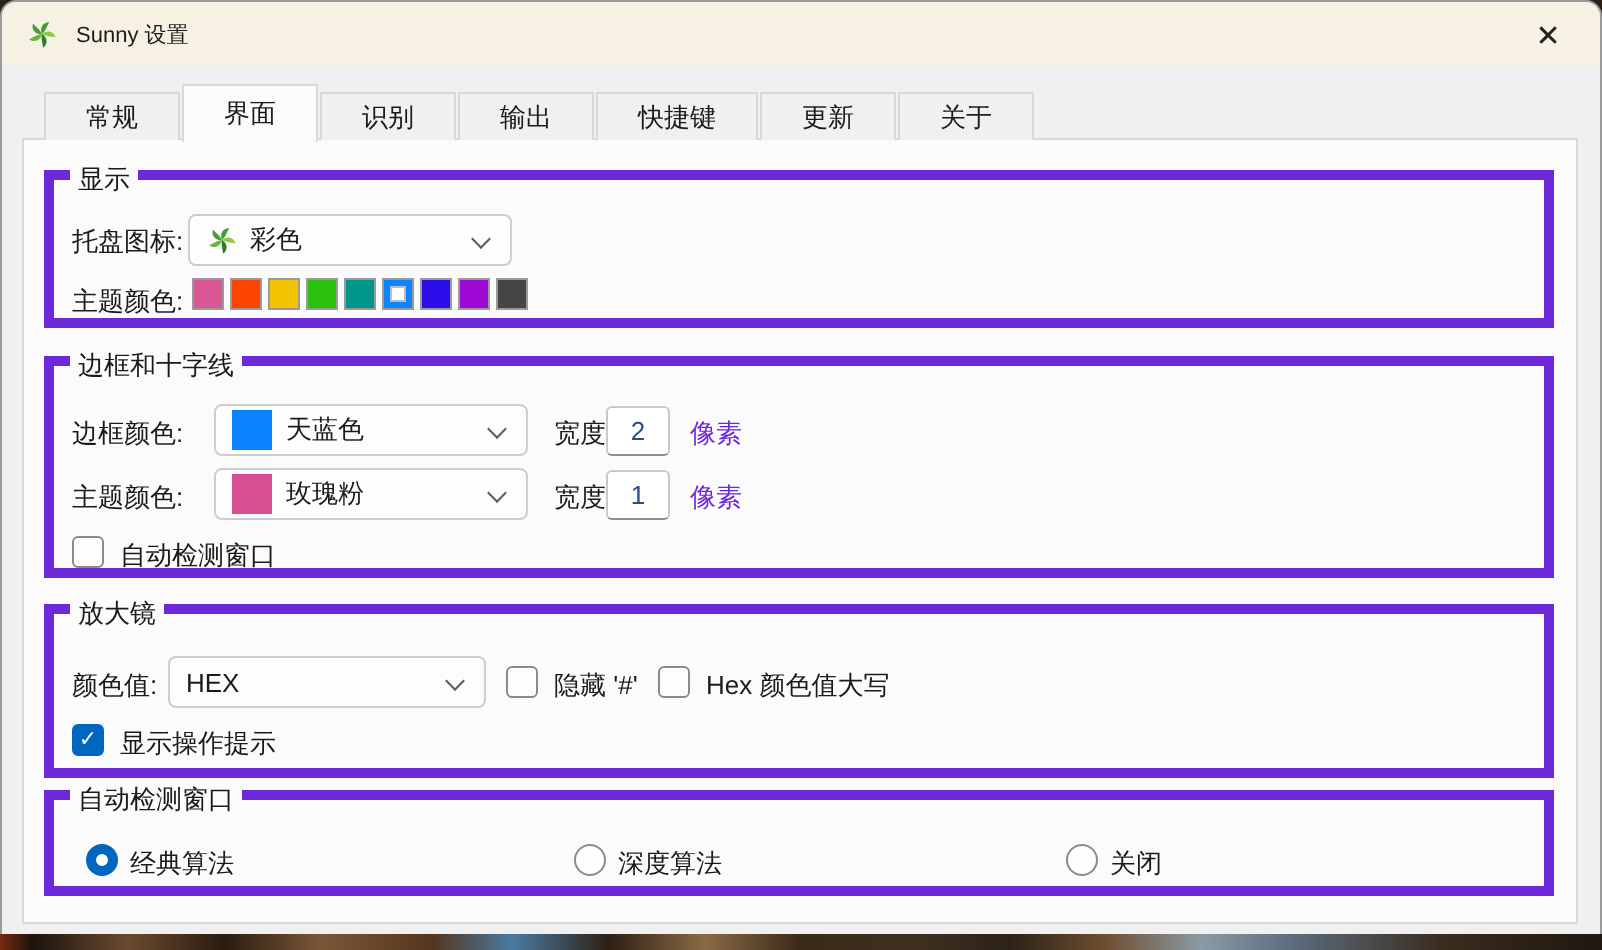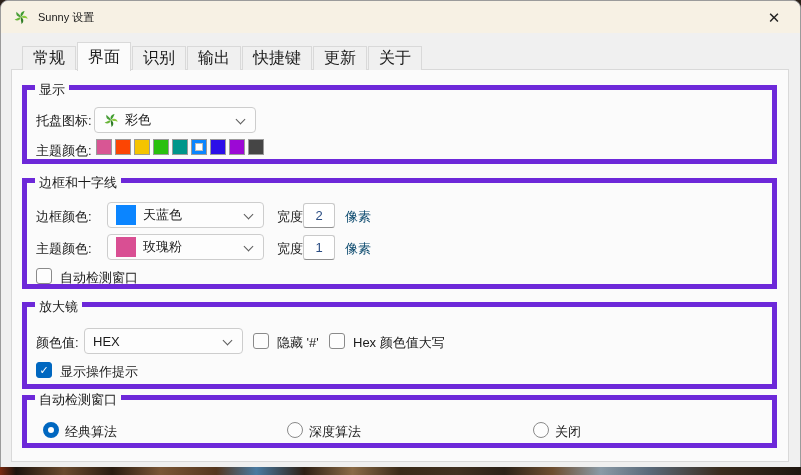--- a/index.html
+++ b/index.html
@@ -12,38 +12,38 @@
   
   .titlebar { position:absolute; left:0; top:0; right:0; height:32px; background:#f7f1e4;
     border-radius:8px 8px 0 0; display:flex; align-items:center; padding:0 12px; }
   .titlebar .app-icon { width:16px; height:16px; margin-right:9px; flex:0 0 auto; }
   .title-text { font-size:11px; color:#1b1b1b; }
   .close-btn { position:absolute; right:16px; top:7px; width:20px; height:20px;
     display:flex; align-items:center; justify-content:center; font-size:15px; color:#222; cursor:default; }
 
   
   .tabs { position:absolute; left:21px; top:41px; height:28px; display:flex; align-items:flex-end; z-index:3; }
-  .tab { height:24px; padding:0 10px; background:#f0f0f0; border:1px solid #d9d9d9; border-bottom:none;
-    display:flex; align-items:center; font-size:16px; margin-right:1px; }
+  .tab { height:24px; padding:0 20px; background:#f0f0f0; border:1px solid #d9d9d9; border-bottom:none;
+    display:flex; align-items:center; font-size:13px; margin-right:1px; }
   .tab.active { height:29px; background:#fbfbfb; margin-bottom:-1px; position:relative; z-index:4;margin-top:15px; }
 
   
   .tabpage { position:absolute; left:10px; top:68px; width:778px; height:393px;
     background:#fbfbfb; border:1px solid #d9d9d9; z-index:1; }
 
   
   .group { position:absolute; left:21px; width:755px; border:5px solid #6d28d9; z-index:2; }
   .group-label { position:absolute; top:-9px; left:8px; background:#fbfbfb; padding:0 4px; font-size:13px; }
   .g-display   { top:84px;  height:79px; }
   .g-border    { top:177px; height:111px; }
   .g-magnifier { top:301px; height:87px;text-decoration:underline; }
   .g-auto      { top:394px; height:53px; }
 
   .lbl { position:absolute; font-size:13px; white-space:nowrap; }
-  .lbl-gray { color:#0c4a6e; }
+  .lbl-gray { color:#6d28d9; }
 
   
   .combo { position:absolute; height:26px; background:#fdfdfd; border:1px solid #cdcdcd; border-radius:4px;
     display:flex; align-items:center; padding:0 8px; font-size:13px; }
   .combo .chev { position:absolute; right:11px; top:8px; width:7px; height:7px;
     border-right:1.3px solid #5c5c5c; border-bottom:1.3px solid #5c5c5c; transform:rotate(45deg); }
   .combo .cswatch { width:20px; height:20px; margin-right:7px; flex:0 0 auto; }
   .combo .cicon { width:16px; height:16px; margin-right:6px; flex:0 0 auto; }
 
   

